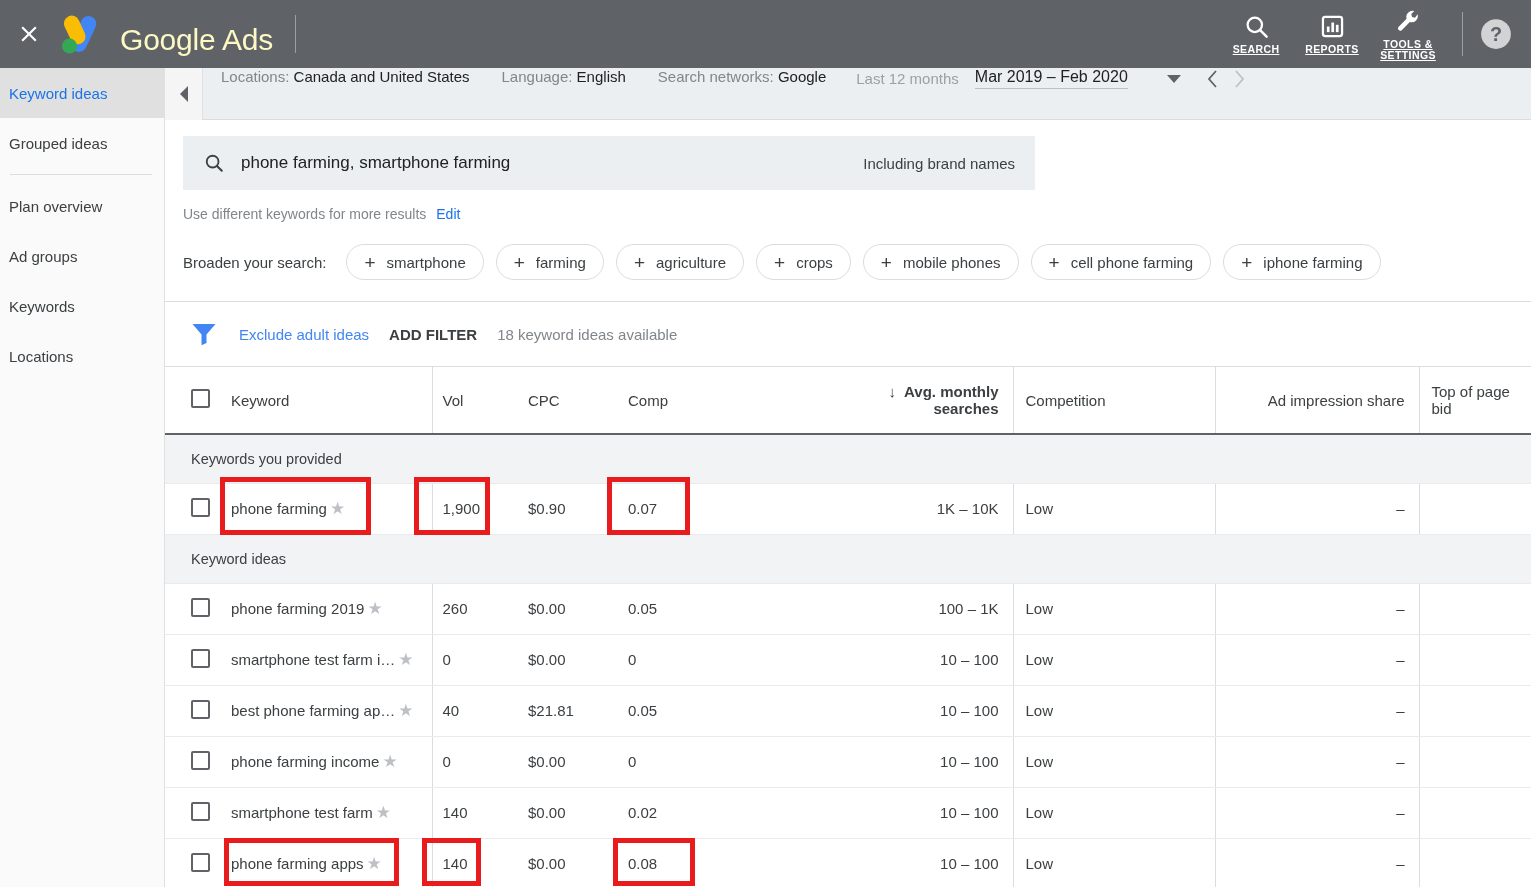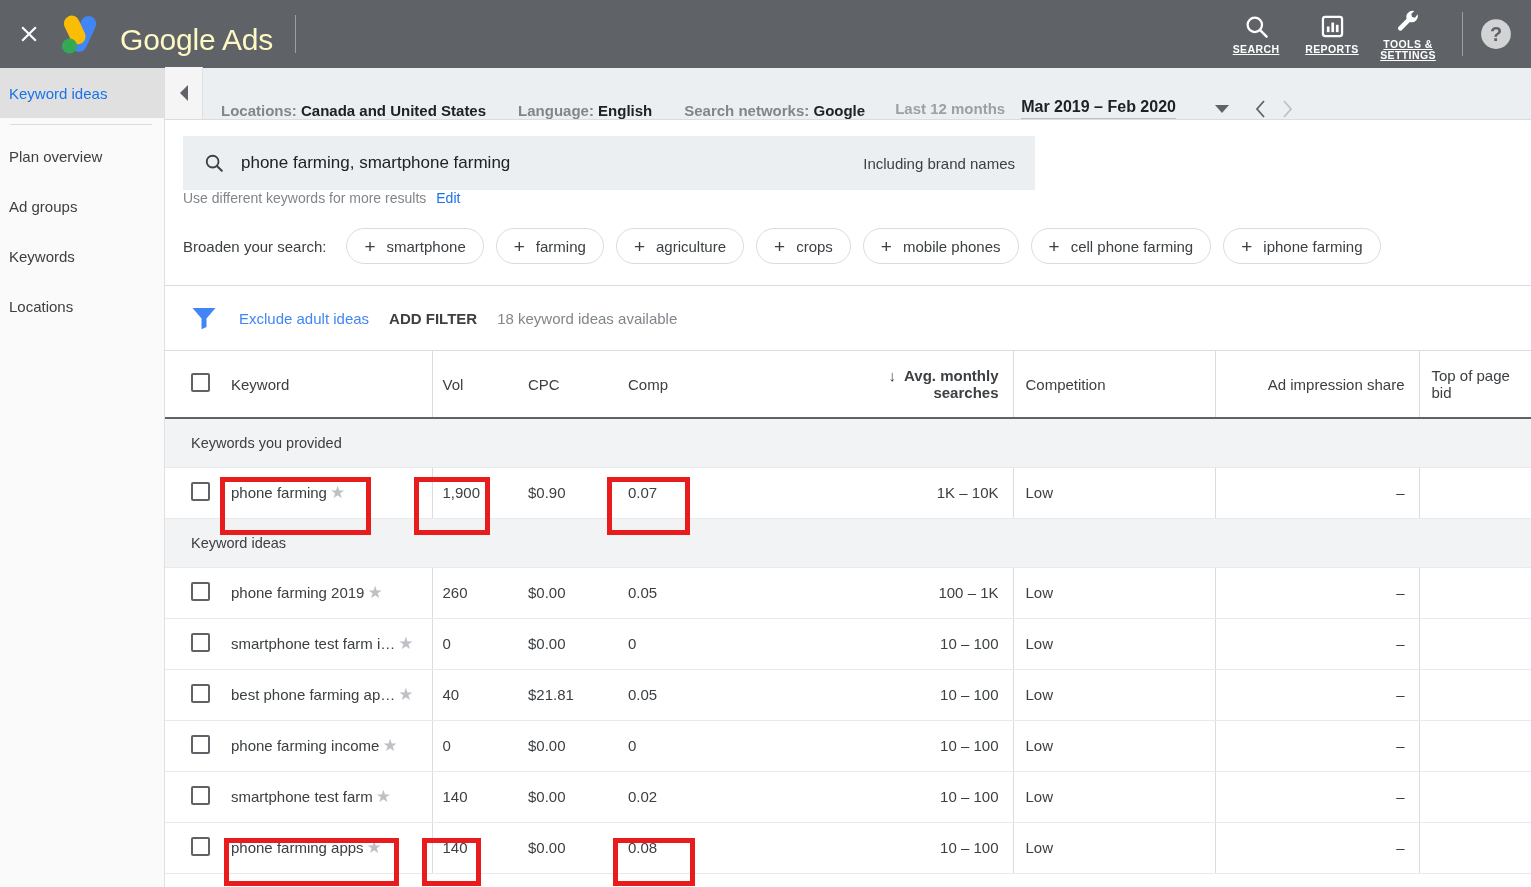--- a/index.html
+++ b/index.html
@@ -56,23 +56,22 @@
   .side-item {
     height: 50px; display: flex; align-items: center; padding-left: 9px;
     font-size: 15px; color: #3c4043; cursor: pointer;
   }
   .side-item.active { background: #e0e0e0; color: #1a73e8; }
   .side-sep { height: 1px; background: #dadce0; margin: 6px 12px 6px 10px; }
 
   
   .subheader {
     position: absolute; top: 68px; left: 165px; width: 1366px; height: 52px;
-    background: #eceff1; display: flex; align-items: flex-end;
+    background: #eceff1; display: flex; align-items: flex-start;
     border-bottom: 1px solid #dadce0;
-    font-weight: bold;
   }
   .collapse-btn {
     width: 38px; height: 52px; background: #f5f5f5; display: flex;
     align-items: center; justify-content: center; cursor: pointer;
     border-right: 1px solid #e0e0e0;
   }
   .sh-chip { font-size: 15px; color: #3c4043; white-space: nowrap; }
   .sh-chip .lbl { color: #80868b; }
   .sh-chip .val { color: #202124; }
   .sh-gap-a { margin-left: 18px; }
@@ -96,21 +95,21 @@
   }
   .search-panel { padding: 16px 18px 0 18px; }
   .search-box {
     height: 54px; background: #eceff1; display: flex; align-items: center;
     padding: 0 20px; width: 852px;
   }
   .search-box .mag { margin-right: 16px; display:flex; }
   .search-val { font-size: 17px; color: #202124; flex: 1; }
   .search-right { font-size: 15px; color: #3c4043; white-space: nowrap; }
   .hint-row {
-    font-size: 14px; color: #80868b; display: flex;
+    margin-top: 16px; font-size: 14px; color: #80868b; display: flex;
     align-items: center; gap: 10px; padding-left: 0px;
   }
   .hint-row .editlink { color: #1a73e8; cursor: pointer; }
 
   .broaden-row {
     display: flex; align-items: center; padding: 22px 18px 0 18px; gap: 12px;
   }
   .broaden-label { font-size: 15px; color: #3c4043; margin-right: 8px; white-space: nowrap; }
   .chip {
     height: 36px; border: 1px solid #dadce0; border-radius: 18px;
@@ -251,20 +250,23 @@
           <text x="12" y="17" font-family="Liberation Sans, sans-serif" font-size="14" font-weight="700" fill="#5f6368" text-anchor="middle">?</text>
         </svg>
       </div>
     </div>
   </div>
 
   <div class="sidebar">
     <div class="side-item active">
       <span>Keyword ideas</span>
     </div>
+    <div class="side-item">
+      <span>Grouped ideas</span>
+    </div>
     <div class="side-sep"></div>
     <div class="side-item">
       <span>Plan overview</span>
     </div>
     <div class="side-item">
       <span>Ad groups</span>
     </div>
     <div class="side-item">
       <span>Keywords</span>
     </div>

